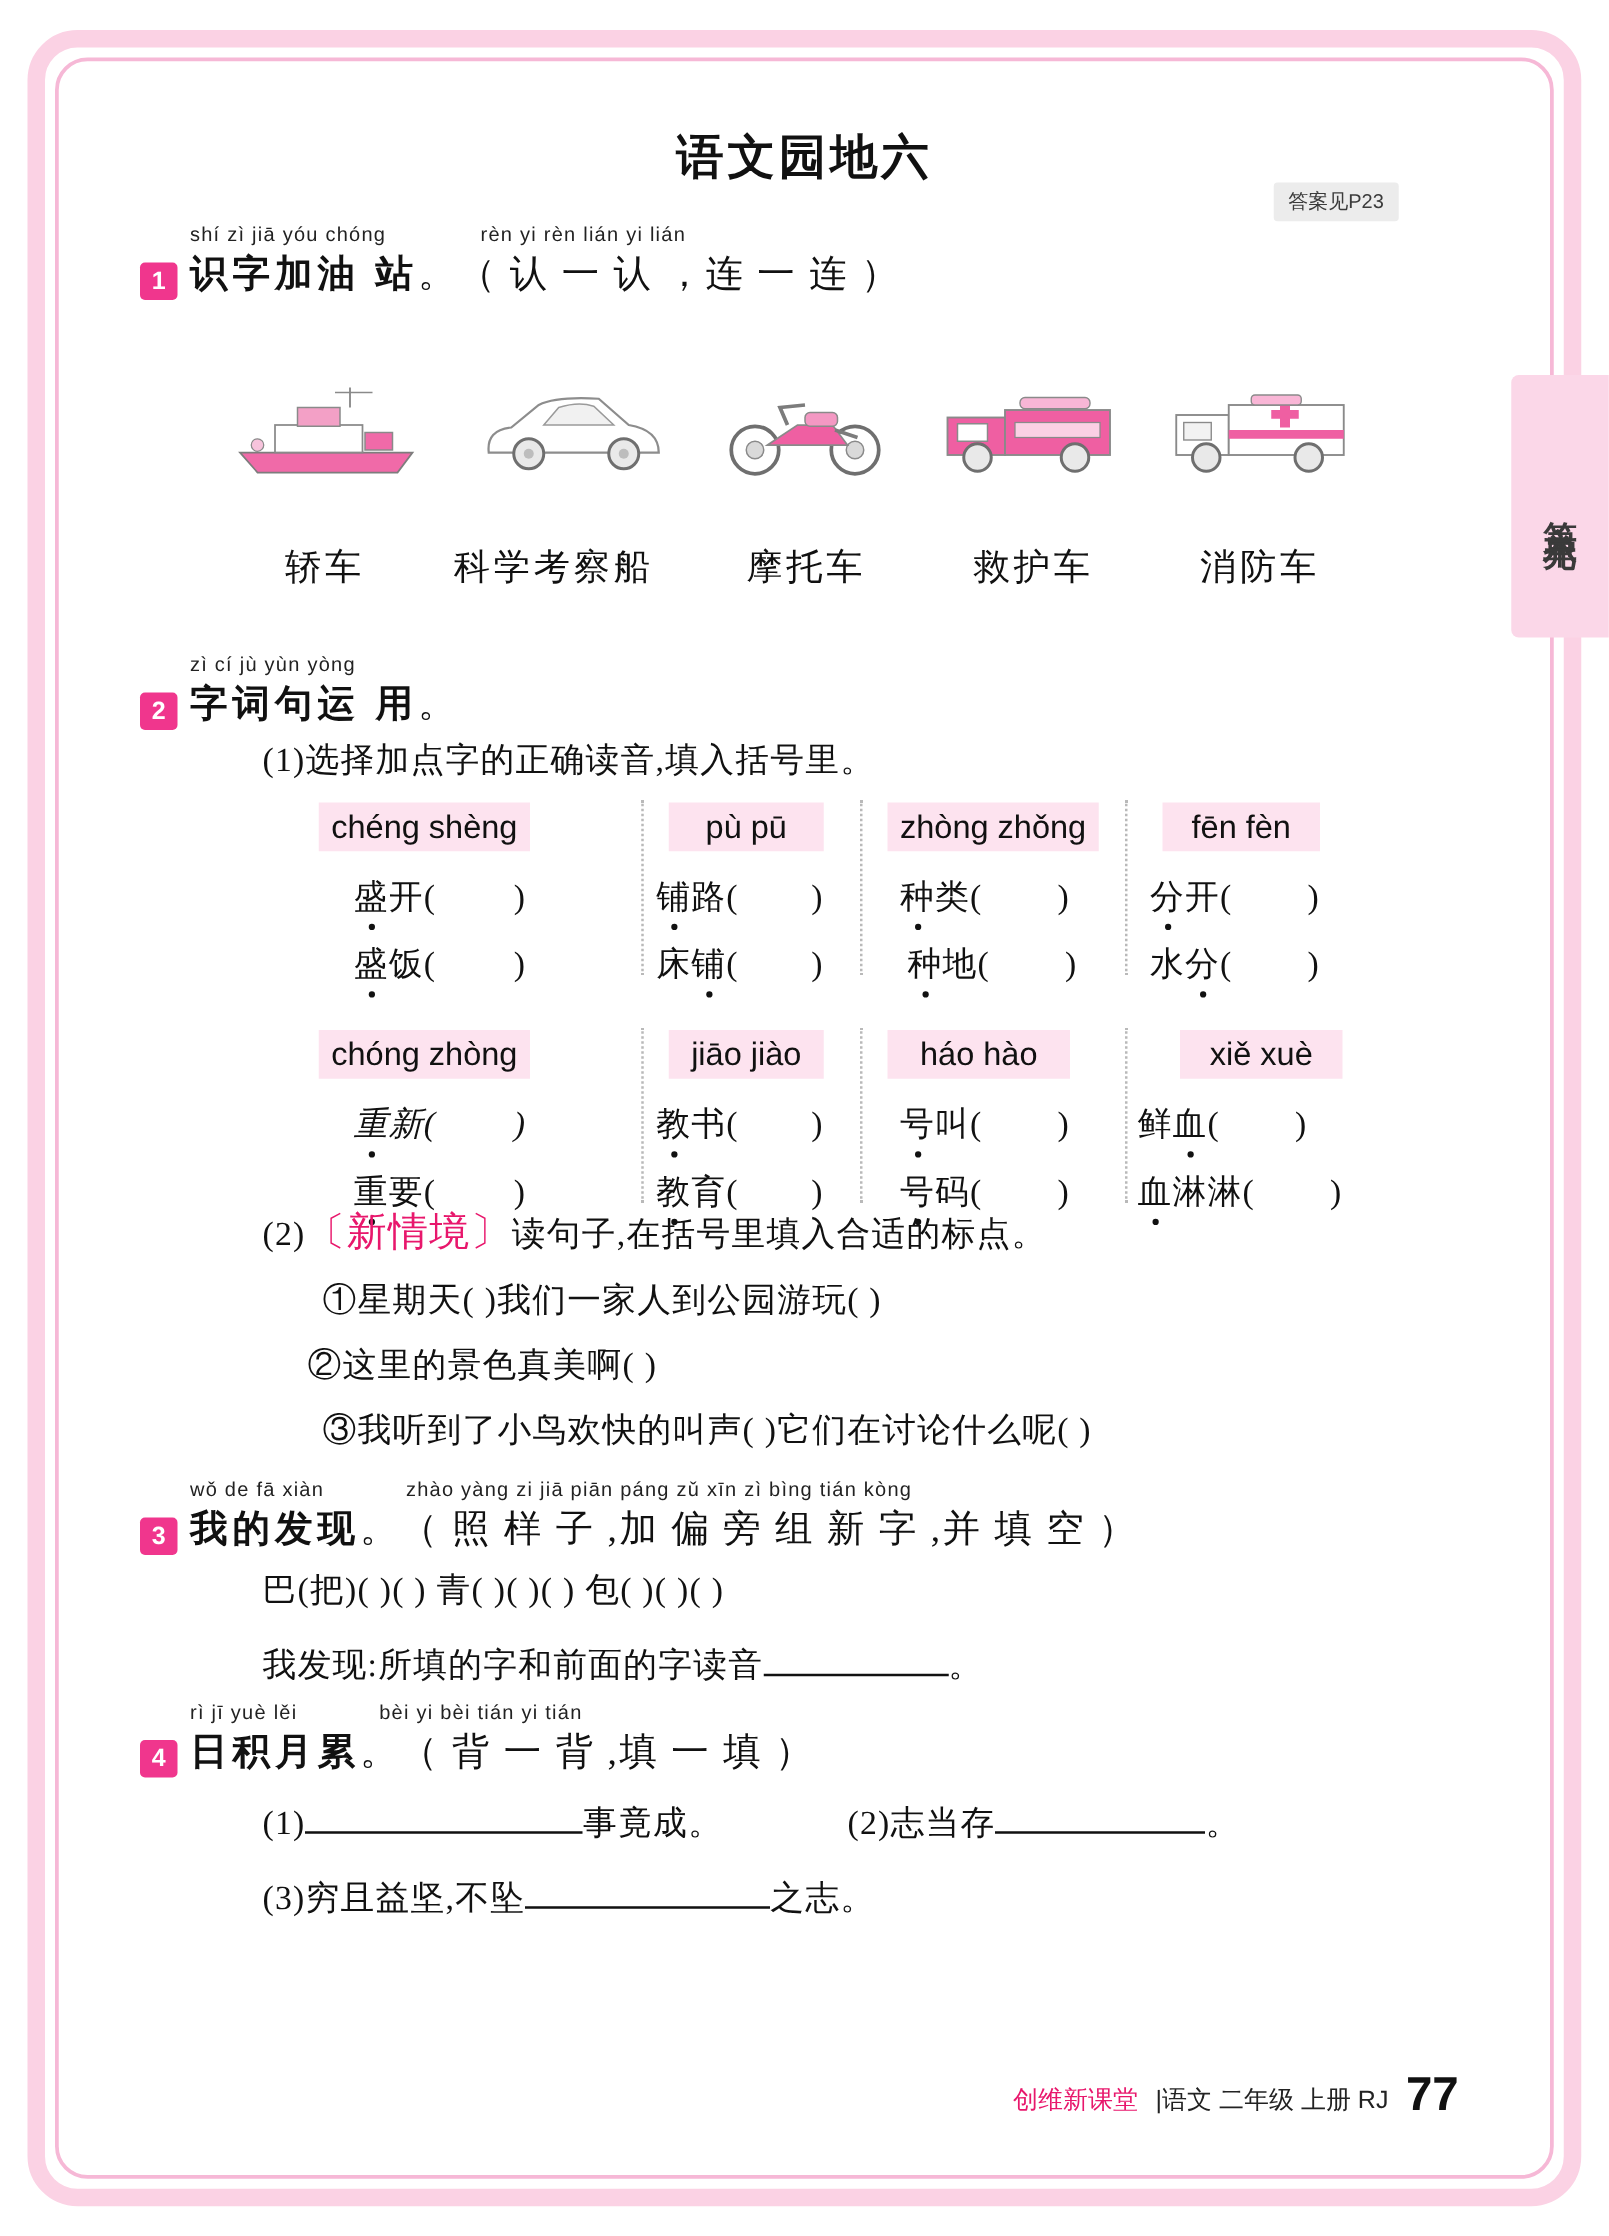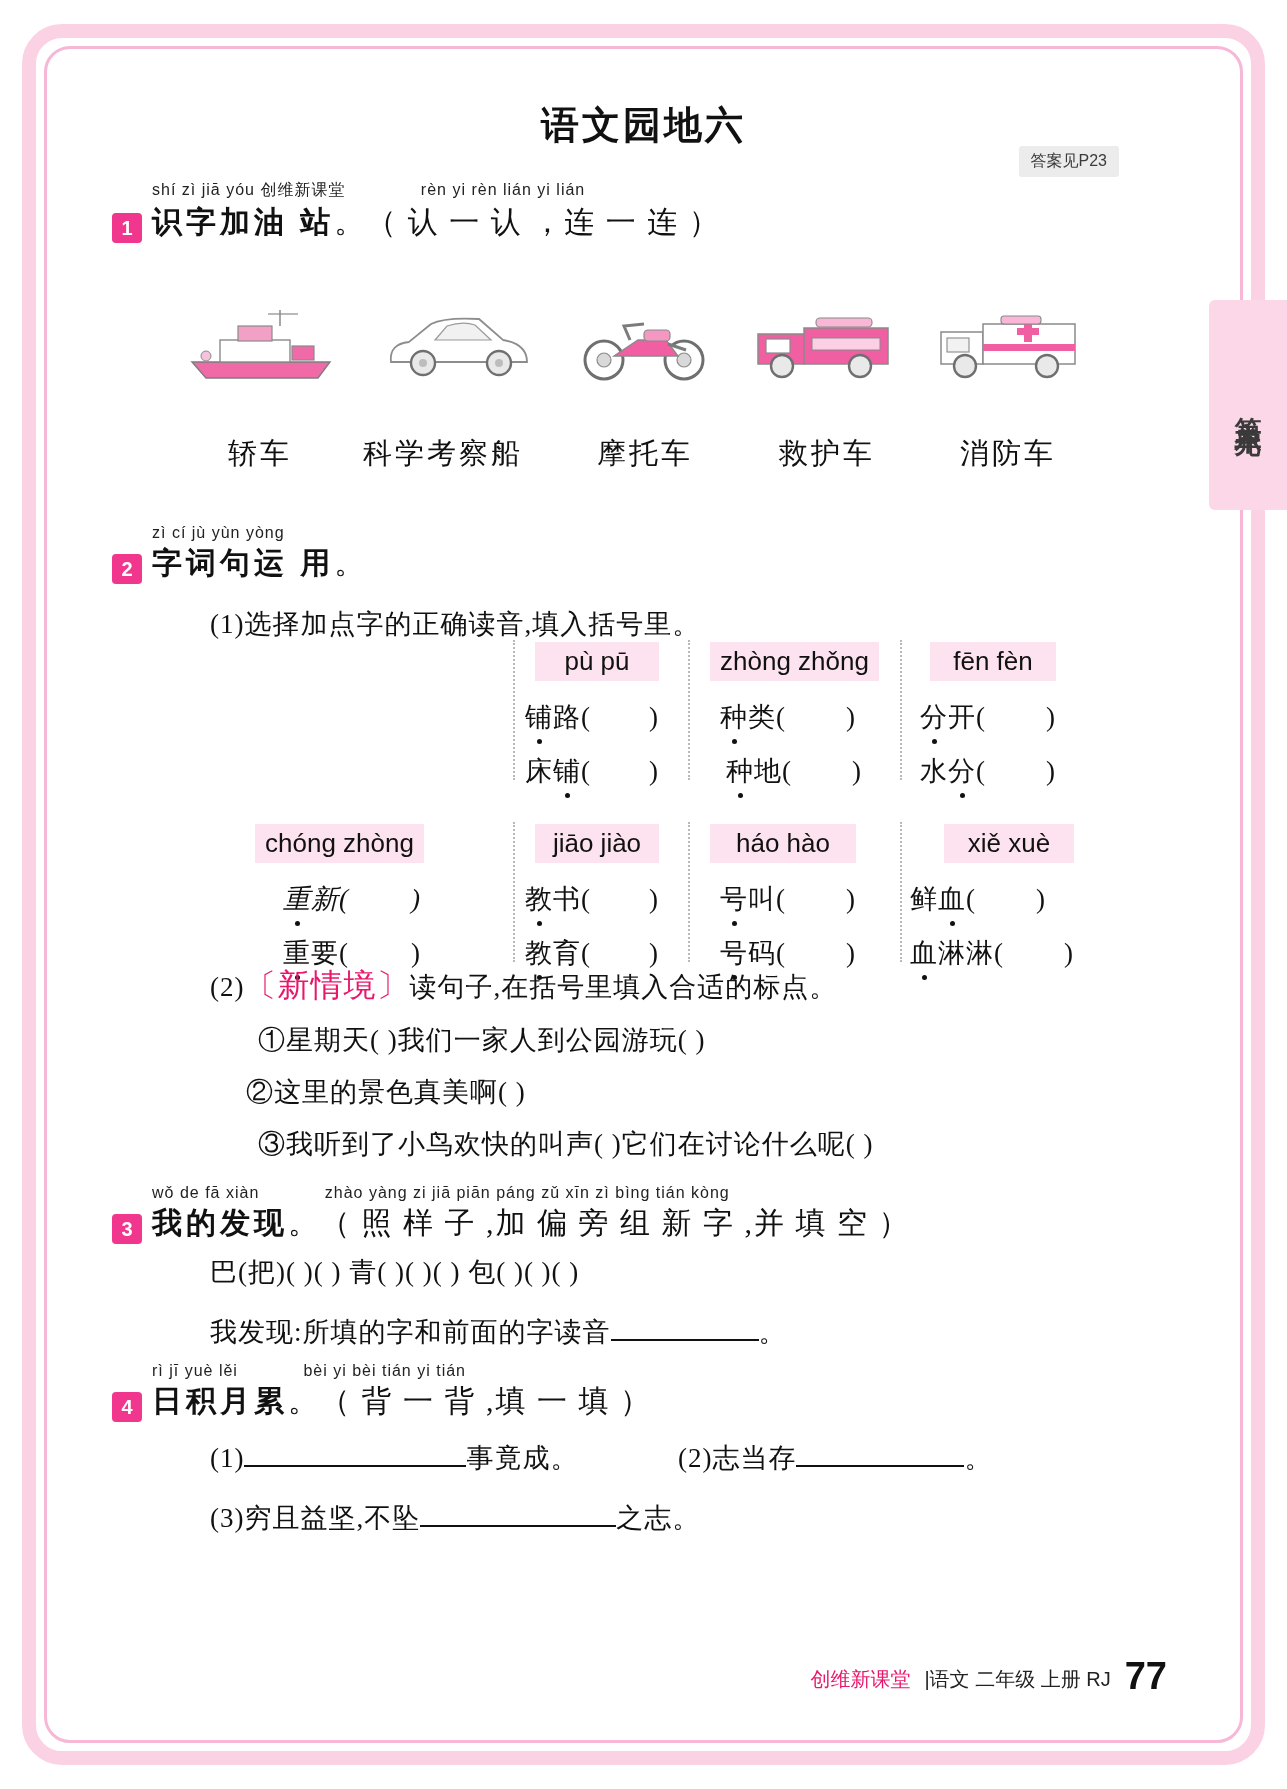--- a/index.html
+++ b/index.html
@@ -159,21 +159,21 @@
 
 <div class="sheet">
 
   <div class="title">语文园地六</div>
   <div class="answer-ref">答案见P23</div>
 
   <div class="sec-head" style="top:118px;">
     <span class="num-badge">1</span>
     <div class="pinyin-block">
       <div class="pinyin-row">
-        <span>shí  zì  jiā yóu 创维新课堂</span>
+        <span>shí  zì  jiā yóu chóng</span>
         <span style="margin-left:70px;">rèn yi rèn   lián yi lián</span>
       </div>
       <div class="han-row">
         <span>识字加油 站</span><span class="plain">。（ 认 一 认 ，连 一 连 ）</span>
       </div>
     </div>
   </div>
 
   <div class="pics">
 
@@ -251,27 +251,32 @@
   <div class="sec-head" style="top:462px;">
     <span class="num-badge">2</span>
     <div class="pinyin-block">
       <div class="pinyin-row">zì  cí  jù yùn yòng</div>
       <div class="han-row">
         <span>字词句运 用</span><span class="plain">。</span>
       </div>
     </div>
   </div>
 
-  <div class="line" style="left:150px;top:544px;">(1)选择加点字的正确读音,填入括号里。</div>
+  <div class="line" style="left:150px;top:528px;">(1)选择加点字的正确读音,填入括号里。</div>
 
   <div class="choice-wrap" style="top:580px;left:50px;height:140px;width:1100px;">
     <div class="vdiv" style="left:403px;top:-2px;height:140px;"></div>
     <div class="vdiv" style="left:578px;top:-2px;height:140px;"></div>
     <div class="vdiv" style="left:790px;top:-2px;height:140px;"></div>
 
+    <div class="choice-col" style="left:145px;">
+      <div class="choice-head">chéng   shèng</div>
+      <div class="choice-item" style="margin-left:28px;"><span class="dotch">盛</span>开(<span style="display:inline-block;width:62px;"></span>)</div>
+      <div class="choice-item" style="margin-left:28px;"><span class="dotch">盛</span>饭(<span style="display:inline-block;width:62px;"></span>)</div>
+    </div>
 
     <div class="choice-col" style="left:425px;">
       <div class="choice-head">pù   pū</div>
       <div class="choice-item" style="margin-left:-10px;"><span class="dotch">铺</span>路(<span style="display:inline-block;width:58px;"></span>)</div>
       <div class="choice-item" style="margin-left:-10px;">床<span class="dotch">铺</span>(<span style="display:inline-block;width:58px;"></span>)</div>
     </div>
 
     <div class="choice-col" style="left:600px;">
       <div class="choice-head">zhòng   zhǒng</div>
       <div class="choice-item" style="margin-left:10px;"><span class="dotch">种</span>类(<span style="display:inline-block;width:60px;"></span>)</div>

